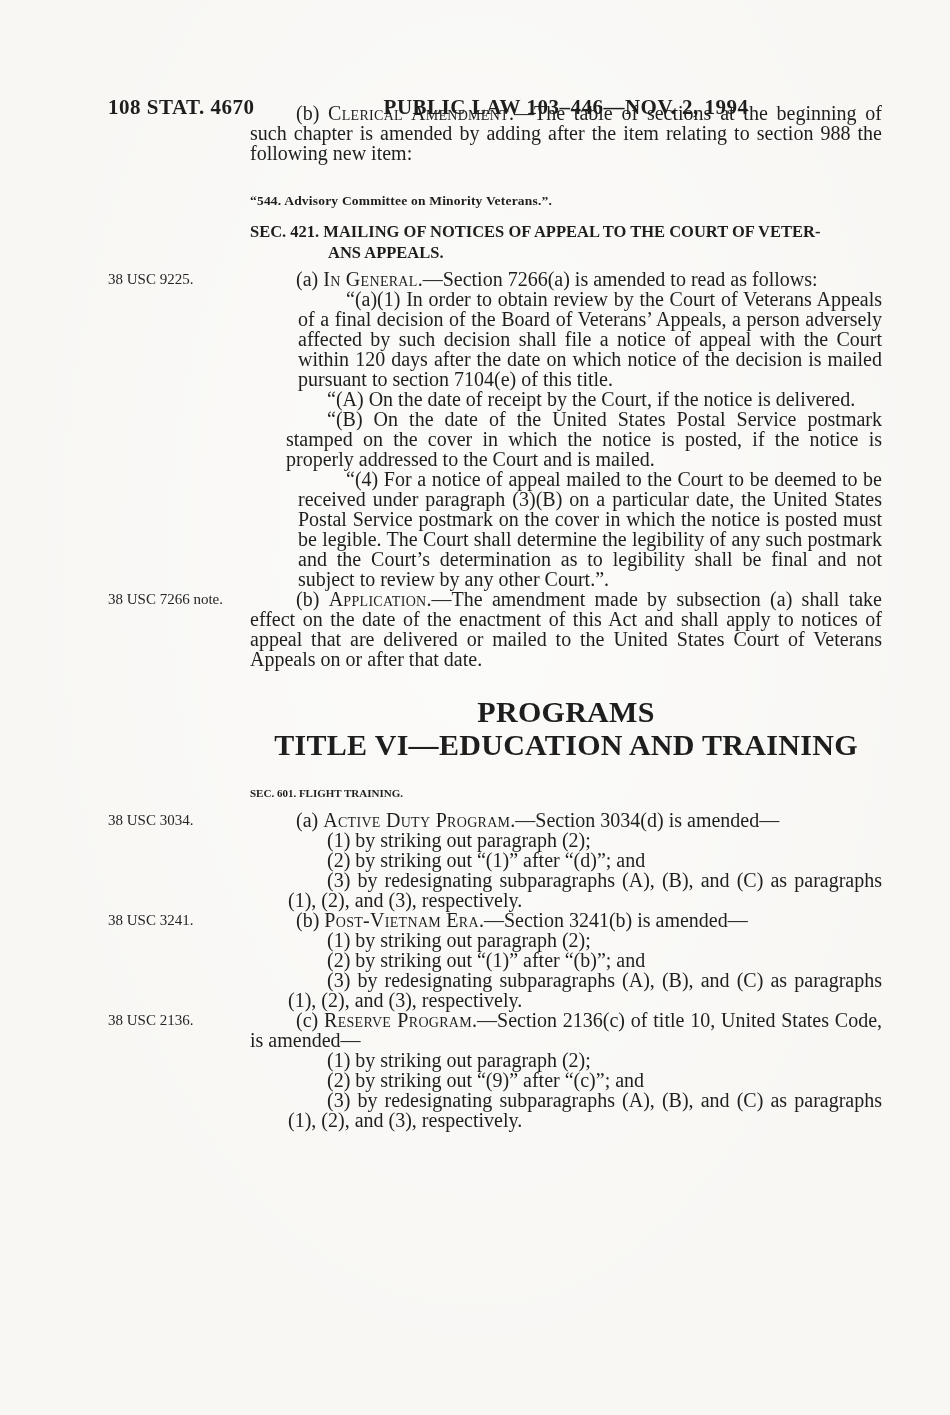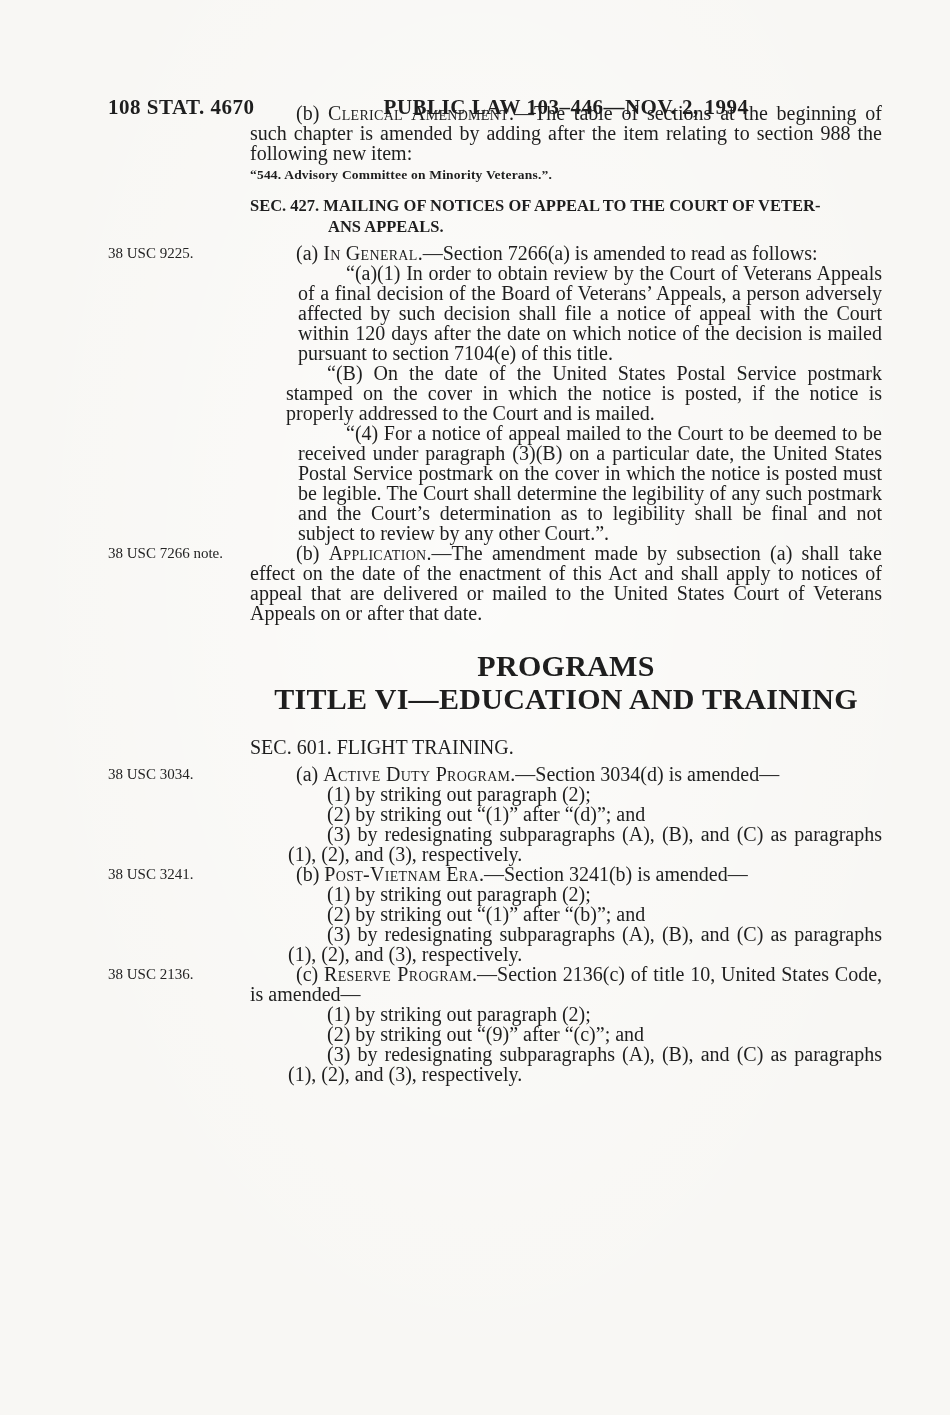--- a/index.html
+++ b/index.html
@@ -31,34 +31,34 @@
     font-size:20px;line-height:20px;
     text-align:justify;
   }
   p{margin:0;padding:0;}
   .para{text-indent:46px;}
   .q{text-indent:48px;margin-left:48px;}
   .qA{padding-left:36px;text-indent:41px;}
   .itm{padding-left:38px;text-indent:39px;}
   .sc{font-variant:small-caps;letter-spacing:.3px;}
   .new-item{
-    margin-top:4px;
+    margin-top:30px;
     font-size:13.5px;font-weight:bold;line-height:15px;
     text-align:left;text-indent:0;letter-spacing:.2px;
   }
   .sec-head{
     margin:13px 0 6px 0;
     font-size:16.5px;font-weight:bold;line-height:21px;
     text-align:left;
   }
   .sec-head .l1{display:block;}
   .sec-head .l2{display:block;padding-left:78px;}
   .sec-head-solo{
     margin:22px 0 7px 0;
-    font-size:20px;font-weight:normal;line-height:20px;
+    font-size:11px;font-weight:bold;line-height:20px;
     text-align:left;
   }
   .title-head{
     margin:26px 0 20px 0;
     font-size:30px;font-weight:bold;line-height:33px;
     text-align:center;letter-spacing:.3px;
   }
   .title-head span{display:block;}
   .rel{position:relative;}
   .margin-note{
@@ -77,30 +77,31 @@
     <span class="law">PUBLIC LAW 103–446—NOV. 2, 1994</span>
   </div>
 
   <div class="col">
 
     <p class="para"><span>(b) </span><span class="sc">Clerical Amendment</span><span>.—The table of sections at the beginning of such chapter is amended by adding after the item relating to section 988 the following new item:</span></p>
 
     <p class="new-item">“544. Advisory Committee on Minority Veterans.”.</p>
 
     <h3 class="sec-head">
-      <span class="l1">SEC. 427. MAILING OF NOTICES OF APPEAL TO THE COURT OF VETER-</span>
+      <span class="l1">SEC. 421. MAILING OF NOTICES OF APPEAL TO THE COURT OF VETER-</span>
       <span class="l2">ANS APPEALS.</span>
     </h3>
 
     <div class="rel">
       <span class="margin-note">38 USC 9225.</span>
       <p class="para"><span>(a) </span><span class="sc">In General</span><span>.—Section 7266(a) is amended to read as follows:</span></p>
     </div>
 
     <p class="q">“(a)(1) In order to obtain review by the Court of Veterans Appeals of a final decision of the Board of Veterans’ Appeals, a person adversely affected by such decision shall file a notice of appeal with the Court within 120 days after the date on which notice of the decision is mailed pursuant to section 7104(e) of this title.</p>
+    <p class="qA">“(A) On the date of receipt by the Court, if the notice is delivered.</p>
     <p class="qA">“(B) On the date of the United States Postal Service postmark stamped on the cover in which the notice is posted, if the notice is properly addressed to the Court and is mailed.</p>
     <p class="q">“(4) For a notice of appeal mailed to the Court to be deemed to be received under paragraph (3)(B) on a particular date, the United States Postal Service postmark on the cover in which the notice is posted must be legible. The Court shall determine the legibility of any such postmark and the Court’s determination as to legibility shall be final and not subject to review by any other Court.”.</p>
 
     <div class="rel">
       <span class="margin-note">38 USC 7266 note.</span>
       <p class="para"><span>(b) </span><span class="sc">Application</span><span>.—The amendment made by subsection (a) shall take effect on the date of the enactment of this Act and shall apply to notices of appeal that are delivered or mailed to the United States Court of Veterans Appeals on or after that date.</span></p>
     </div>
 
     <h2 class="title-head">
       <span>PROGRAMS</span>

